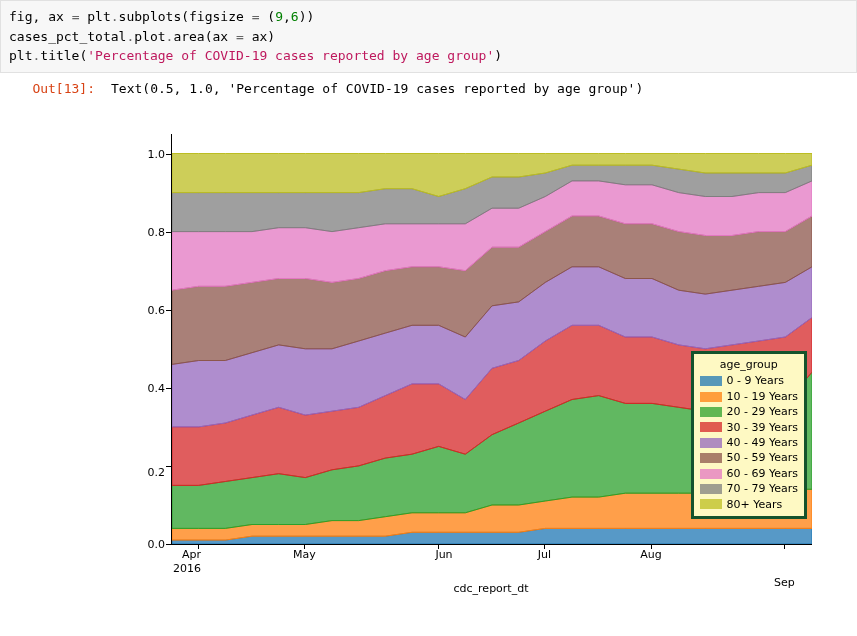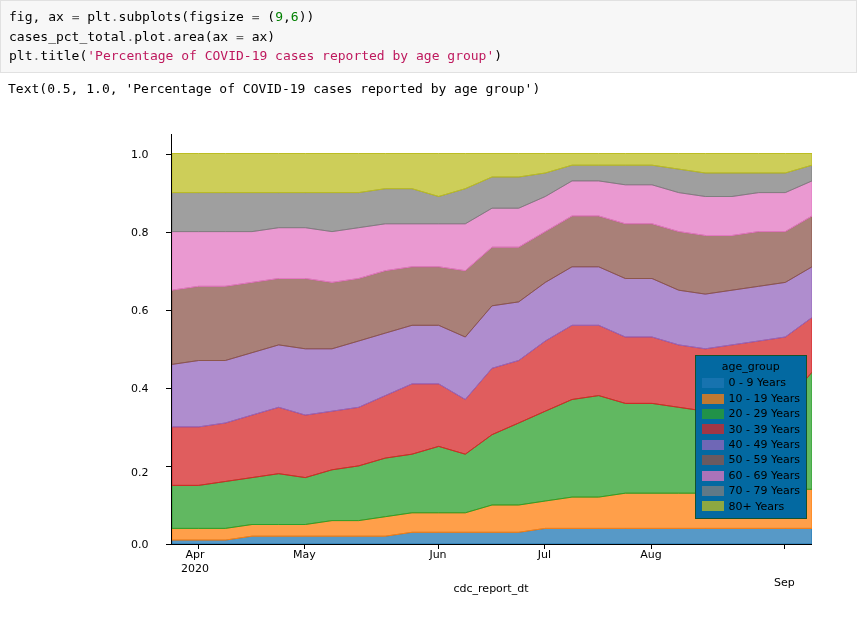--- a/index.html
+++ b/index.html
@@ -82,20 +82,21 @@
   width: 640px;
   height: 410px;
   border-left: 1px solid #000;
   border-bottom: 1px solid #000;
   overflow: hidden;
 }
 .ytick-label {
   position: absolute;
   left: -40px;
   width: 34px;
+  text-align: right;
   font-family: "DejaVu Sans", Arial, sans-serif;
   font-size: 11px;
   color: #000;
   transform: translateY(-50%);
 }
 .ytick-line {
   position: absolute;
   left: -5px;
   width: 5px;
   height: 1px;
@@ -125,22 +126,22 @@
   width: 640px;
   text-align: center;
   font-family: "DejaVu Sans", Arial, sans-serif;
   font-size: 11px;
   color: #000;
 }
 .legend {
   position: absolute;
   right: 5px;
   bottom: 25px;
-  background: #0369a1;
-  border: 1px solid #14532d;
+  background: #fef9c3;
+  border: 3px solid #14532d;
   padding: 4px 6px 4px 6px;
   font-family: "DejaVu Sans", Arial, sans-serif;
   font-size: 11px;
 }
 .legend-title {
   font-size: 11px;
   text-align: center;
   margin-bottom: 2px;
 }
 .legend-row {
@@ -163,20 +164,21 @@
 </head>
 <body>
 
 <div class="cell">
   <div class="code-area" id="code-area"><span class="tok-id">fig</span><span class="tok-id">, ax </span><span class="tok-op">=</span><span class="tok-id"> plt</span><span class="tok-op">.</span><span class="tok-id">subplots(figsize </span><span class="tok-op">=</span><span class="tok-id"> (</span><span class="tok-num">9</span><span class="tok-id">,</span><span class="tok-num">6</span><span class="tok-id">))
 </span><span class="tok-id">cases_pct_total</span><span class="tok-op">.</span><span class="tok-id">plot</span><span class="tok-op">.</span><span class="tok-id">area(ax </span><span class="tok-op">=</span><span class="tok-id"> ax)
 </span><span class="tok-id">plt</span><span class="tok-op">.</span><span class="tok-id">title(</span><span class="tok-str">'Percentage of COVID-19 cases reported by age group'</span><span class="tok-id">)</span></div>
 </div>
 
 <div class="cell">
+  <div class="prompt prompt-out">Out[13]:</div>
   <div class="output-area">Text(0.5, 1.0, 'Percentage of COVID-19 cases reported by age group')</div>
 </div>
 
 <div class="cell">
   <div class="prompt"></div>
   <div class="figure-wrap">
     <div class="figure">
       <div class="axes" id="axes">
         <div class="plot-area" id="plot-area">
             <svg class="stack" width="640" height="410">
@@ -237,30 +239,30 @@
           <div class="ytick-line" style="top: 331.905px;"></div>
           <div class="ytick-label" style="top: 253.81px;">0.4</div>
           <div class="ytick-line" style="top: 253.81px;"></div>
           <div class="ytick-label" style="top: 175.714px;">0.6</div>
           <div class="ytick-line" style="top: 175.714px;"></div>
           <div class="ytick-label" style="top: 97.619px;">0.8</div>
           <div class="ytick-line" style="top: 97.619px;"></div>
           <div class="ytick-label" style="top: 19.5238px;">1.0</div>
           <div class="ytick-line" style="top: 19.5238px;"></div>
           <div class="xtick-line" style="left: 26.6667px;"></div>
-          <div class="xtick-label" style="left: 24px;">
+          <div class="xtick-label" style="left: 16px; text-align: right;">
             <div>Apr</div>
-            <div>2020</div>
+            <div>2016</div>
           </div>
           <div class="xtick-line" style="left: 133.333px;"></div>
           <div class="xtick-label" style="left: 133.333px;">
             <div>May</div>
           </div>
           <div class="xtick-line" style="left: 266.667px;"></div>
-          <div class="xtick-label" style="left: 267px;">
+          <div class="xtick-label" style="left: 273px;">
             <div>Jun</div>
           </div>
           <div class="xtick-line" style="left: 373.333px;"></div>
           <div class="xtick-label" style="left: 373.333px;">
             <div>Jul</div>
           </div>
           <div class="xtick-line" style="left: 480px;"></div>
           <div class="xtick-label" style="left: 480px;">
             <div>Aug</div>
           </div>

